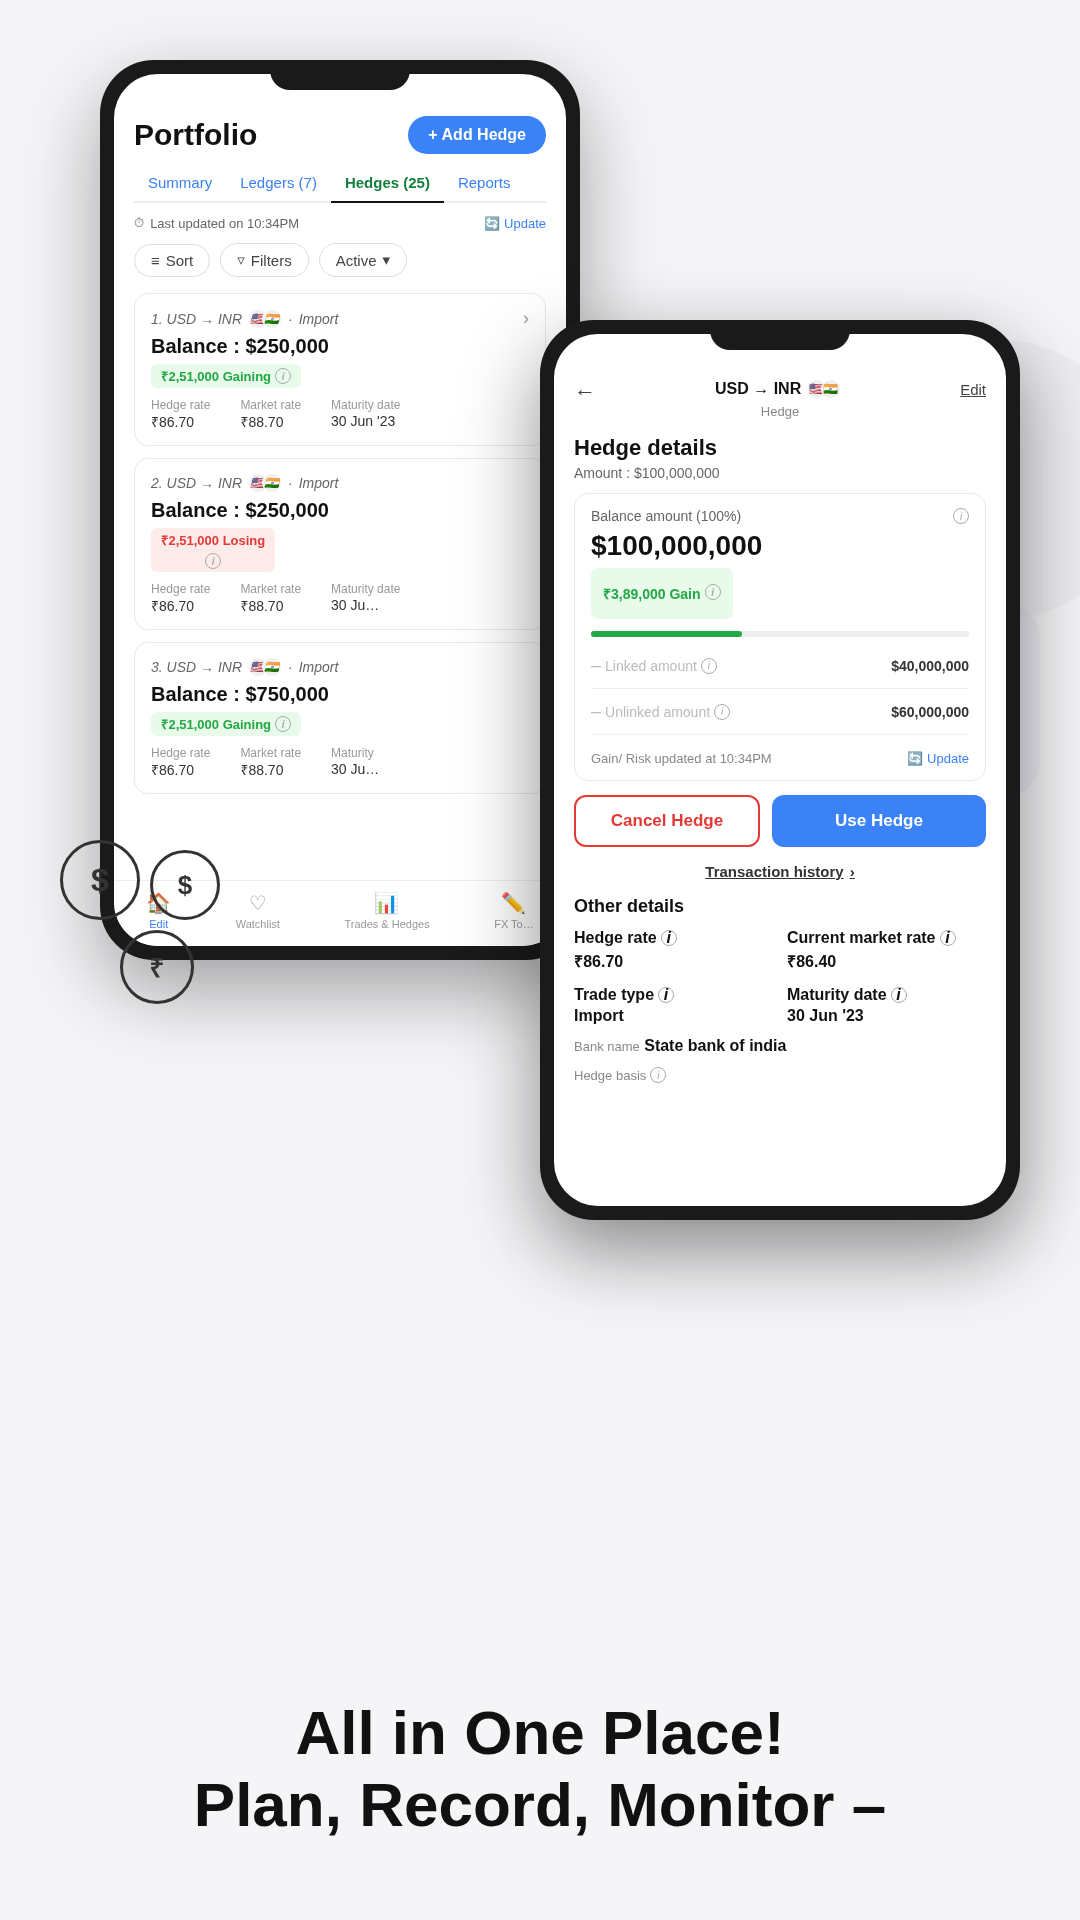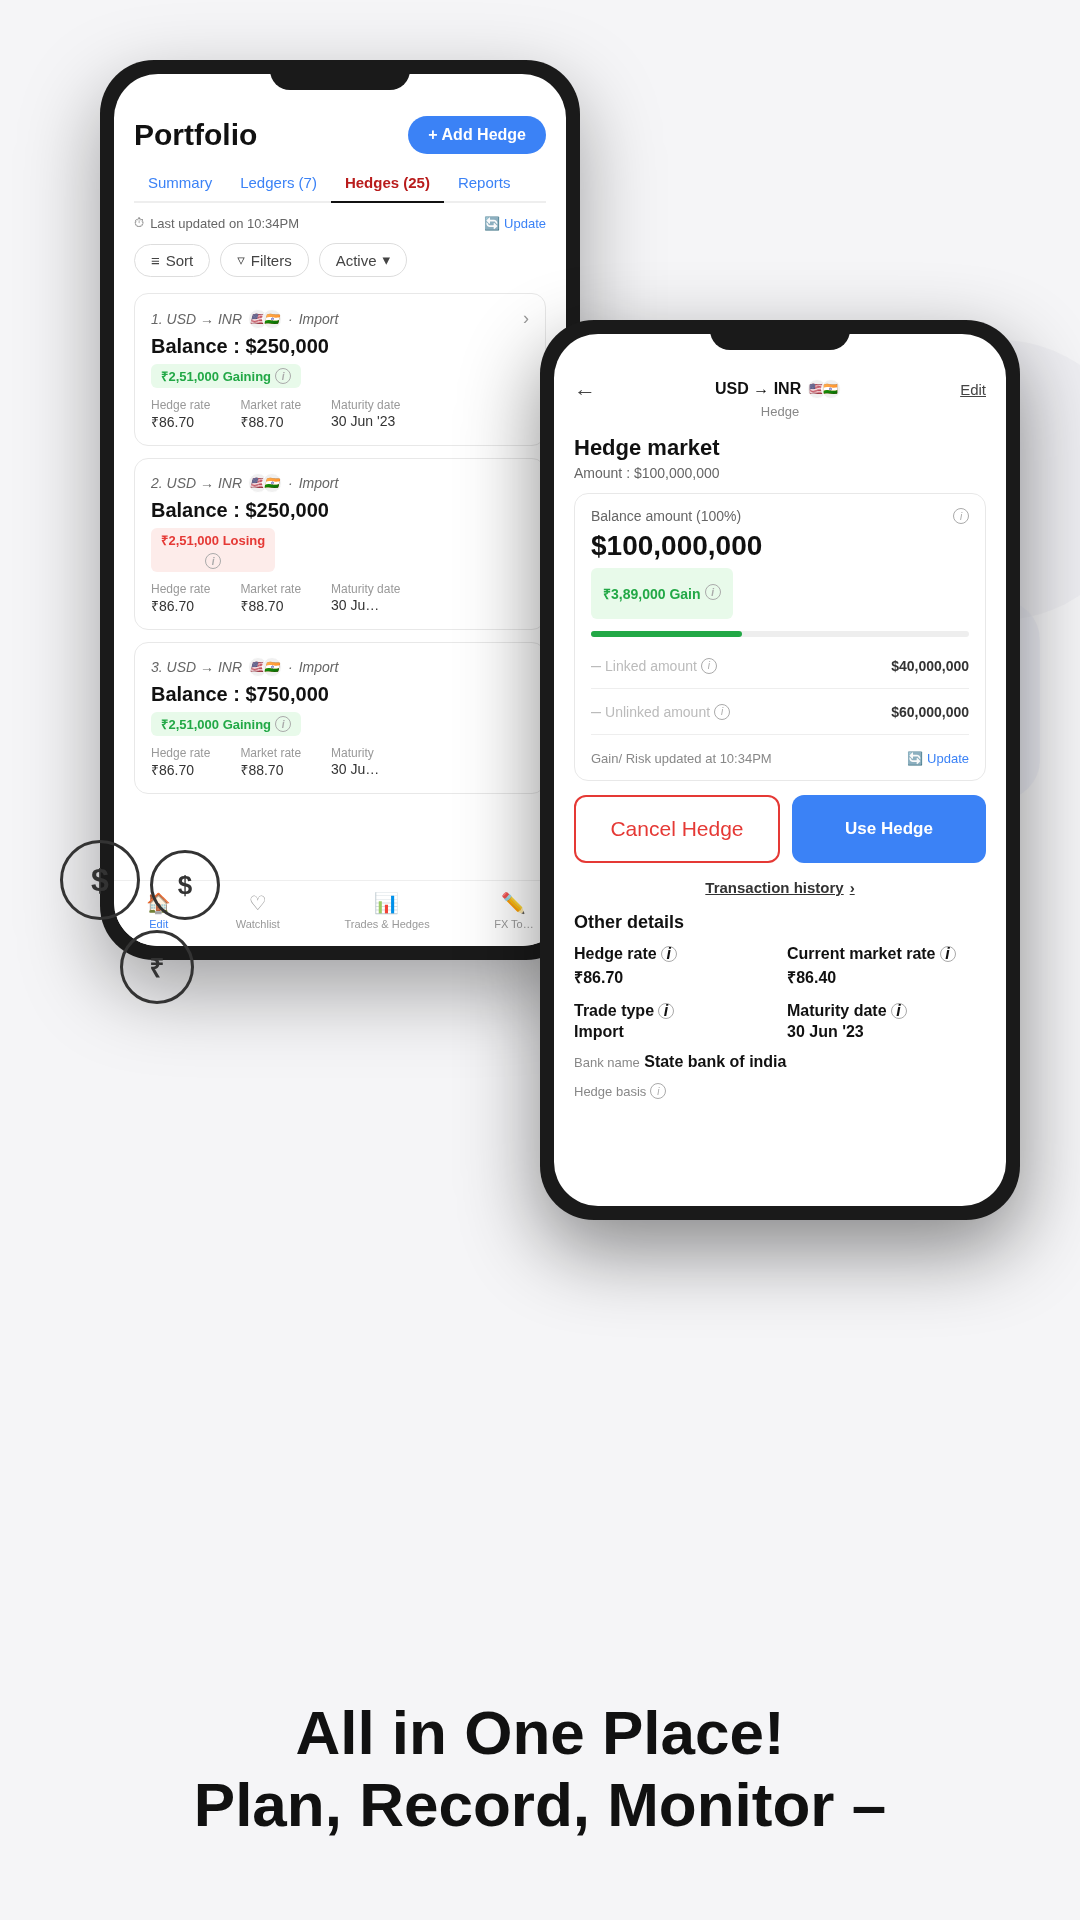--- a/index.html
+++ b/index.html
@@ -138,21 +138,21 @@
       margin-bottom: 12px;
     }
     .p1-tab {
       font-size: 15px;
       color: #3b82f6;
       padding: 6px 14px 10px;
       cursor: pointer;
       position: relative;
     }
     .p1-tab.active {
-      color: #b91c1c;
+      color: #15803d;
       font-weight: 600;
     }
     .p1-tab.active::after {
       content: '';
       position: absolute;
       bottom: -2px;
       left: 0; right: 0;
       height: 2px;
       background: #111;
     }
@@ -471,23 +471,23 @@
       display: flex;
       gap: 12px;
       margin-bottom: 16px;
     }
     .cancel-hedge-btn {
       flex: 1;
       border: 2px solid #e53935;
       background: #fff;
       color: #e53935;
       border-radius: 12px;
-      padding: 20px;
-      font-size: 21px;
-      font-weight: 400;
+      padding: 0;
+      font-size: 17px;
+      font-weight: 700;
       cursor: pointer;
     }
     .use-hedge-btn {
       flex: 1;
       border: none;
       background: #3b82f6;
       color: #fff;
       border-radius: 12px;
       padding: 16px;
       font-size: 17px;
@@ -778,21 +778,21 @@
             <span>USD → INR</span>
             <div class="flag-pair">
               <div class="flag-circle" style="background:#f0f0f0">🇺🇸</div>
               <div class="flag-circle" style="background:#f0f0f0">🇮🇳</div>
             </div>
           </div>
           <span class="p2-edit">Edit</span>
         </div>
         <div class="p2-sub">Hedge</div>
 
-        <div class="p2-section-title">Hedge market</div>
+        <div class="p2-section-title">Hedge details</div>
         <div class="p2-amount-label">Amount : $100,000,000</div>
 
         <div class="p2-card">
           <div class="balance-pct">
             <span>Balance amount (100%)</span>
             <span class="info-icon">i</span>
           </div>
           <div class="p2-big-amount">$100,000,000</div>
           <div class="p2-gain-badge">
             <span>₹3,89,000 Gain</span>

